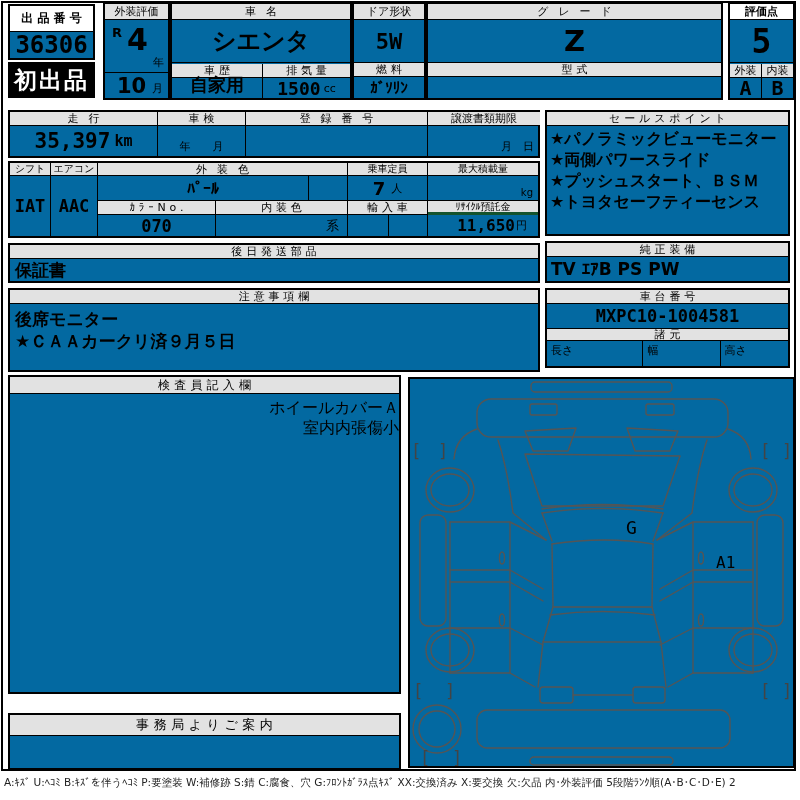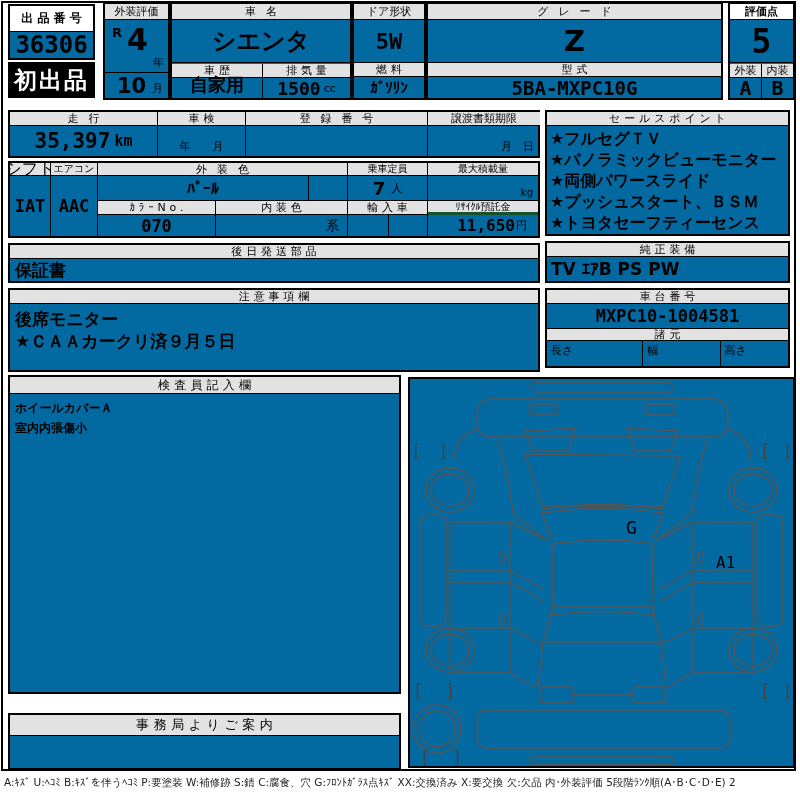--- a/index.html
+++ b/index.html
@@ -13,21 +13,21 @@
   .hdr.white { background:#fff; }
   .sp  { letter-spacing:.35em; text-indent:.35em; }
   .sp2 { letter-spacing:.9em;  text-indent:.9em; }
   .mono { font-family:"DejaVu Sans Mono","Liberation Mono",monospace; }
   .val { display:flex; align-items:center; justify-content:center; font-weight:bold; }
   .col { position:absolute; top:0; bottom:0; }
   .bl { border-left:1px solid #000; }
   .br { border-right:1px solid #000; }
   .bb { border-bottom:1px solid #000; }
   .note-line { font-size:17px; font-weight:bold; line-height:22px; }
-  .insp-line { font-size:12px; font-weight:bold; line-height:20px; }
+  .insp-line { font-size:16px; font-weight:normal; line-height:20px;text-align:right; }
   .sales-line { font-size:16px; font-weight:bold; line-height:21px; white-space:nowrap; }
   svg text { font-family:"DejaVu Sans Mono","Liberation Mono",monospace; }
 </style>
 </head>
 <body>
 
 <div id="sheet">
   <div class="outer-border"></div>
 
   <div class="box" style="left:8px;top:4px;width:87px;height:56px">
@@ -69,21 +69,20 @@
     <div class="hdr" style="height:16px">ドア形状</div>
     <div class="val mono" style="height:43px;font-size:22px;border-bottom:1px solid #000">5W</div>
     <div class="hdr sp" style="height:14px;font-size:11px">燃料</div>
     <div class="val" style="height:21px;font-size:15px">ｶﾞｿﾘﾝ</div>
   </div>
 
   <div class="box" style="left:426px;top:2px;width:297px;height:98px">
     <div class="hdr sp2" style="height:16px">グレード</div>
     <div class="val" style="height:43px;font-size:29px;border-bottom:1px solid #000">Z</div>
     <div class="hdr sp" style="height:14px;font-size:11px">型式</div>
-    <div class="val mono" style="height:21px;font-size:19px">5BA-MXPC10G</div>
   </div>
 
   <div class="box" style="left:728px;top:2px;width:67px;height:98px">
     <div class="hdr white" style="height:16px;font-weight:bold">評価点</div>
     <div class="val mono" style="height:43px;font-size:33px;border-bottom:1px solid #000">5</div>
     <div class="abs" style="left:0;top:60px;right:0;height:14px;display:flex">
       <div class="hdr br" style="flex:1;height:14px">外装</div>
       <div class="hdr" style="flex:1;height:14px">内装</div>
     </div>
     <div class="abs" style="left:0;top:74px;right:0;bottom:0;display:flex">
@@ -108,21 +107,21 @@
       <div class="hdr sp2" style="height:14px">登録番号</div>
     </div>
     <div class="col bl" style="left:417px;width:113px">
       <div class="hdr" style="height:14px;font-size:11px">譲渡書類期限</div>
       <span class="abs" style="right:6px;bottom:2px;font-size:11px">月　日</span>
     </div>
   </div>
 
   <div class="box" style="left:8px;top:161px;width:532px;height:77px">
     <div class="col" style="left:0;width:40px">
-      <div class="hdr" style="height:13px;font-size:16px">シフト</div>
+      <div class="hdr" style="height:13px;font-size:10px">シフト</div>
       <div class="val mono" style="height:60px;font-size:17px">IAT</div>
     </div>
     <div class="col bl" style="left:40px;width:47px">
       <div class="hdr" style="height:13px;font-size:10px">エアコン</div>
       <div class="val mono" style="height:60px;font-size:17px">AAC</div>
     </div>
     <div class="col bl" style="left:87px;width:250px">
       <div class="hdr sp2" style="height:13px">外装色</div>
       <div class="abs bb" style="left:0;top:13px;right:0;height:25px">
         <div class="val" style="position:absolute;left:0;top:0;width:210px;height:24px;font-size:16px">ﾊﾟｰﾙ</div>
@@ -182,21 +181,20 @@
       </div>
   </div>
 
   <div class="box" style="left:8px;top:713px;width:393px;height:57px">
     <div class="hdr sp" style="height:21px;font-size:13px">事務局よりご案内</div>
   </div>
 
   <div class="box" style="left:545px;top:110px;width:245px;height:126px">
     <div class="hdr sp" style="height:14px">セールスポイント</div>
     <div style="padding:2px 0 0 3px">
-        <div class="sales-line">★フルセグＴＶ</div>
         <div class="sales-line">★パノラミックビューモニター</div>
         <div class="sales-line">★両側パワースライド</div>
         <div class="sales-line">★プッシュスタート、ＢＳＭ</div>
         <div class="sales-line">★トヨタセーフティーセンス</div>
       </div>
   </div>
 
   <div class="box" style="left:545px;top:241px;width:245px;height:42px">
     <div class="hdr sp" style="height:14px">純正装備</div>
     <div style="height:24px;display:flex;align-items:center;padding-left:4px;font-size:17px;font-weight:bold">TV ｴｱB PS PW</div>

